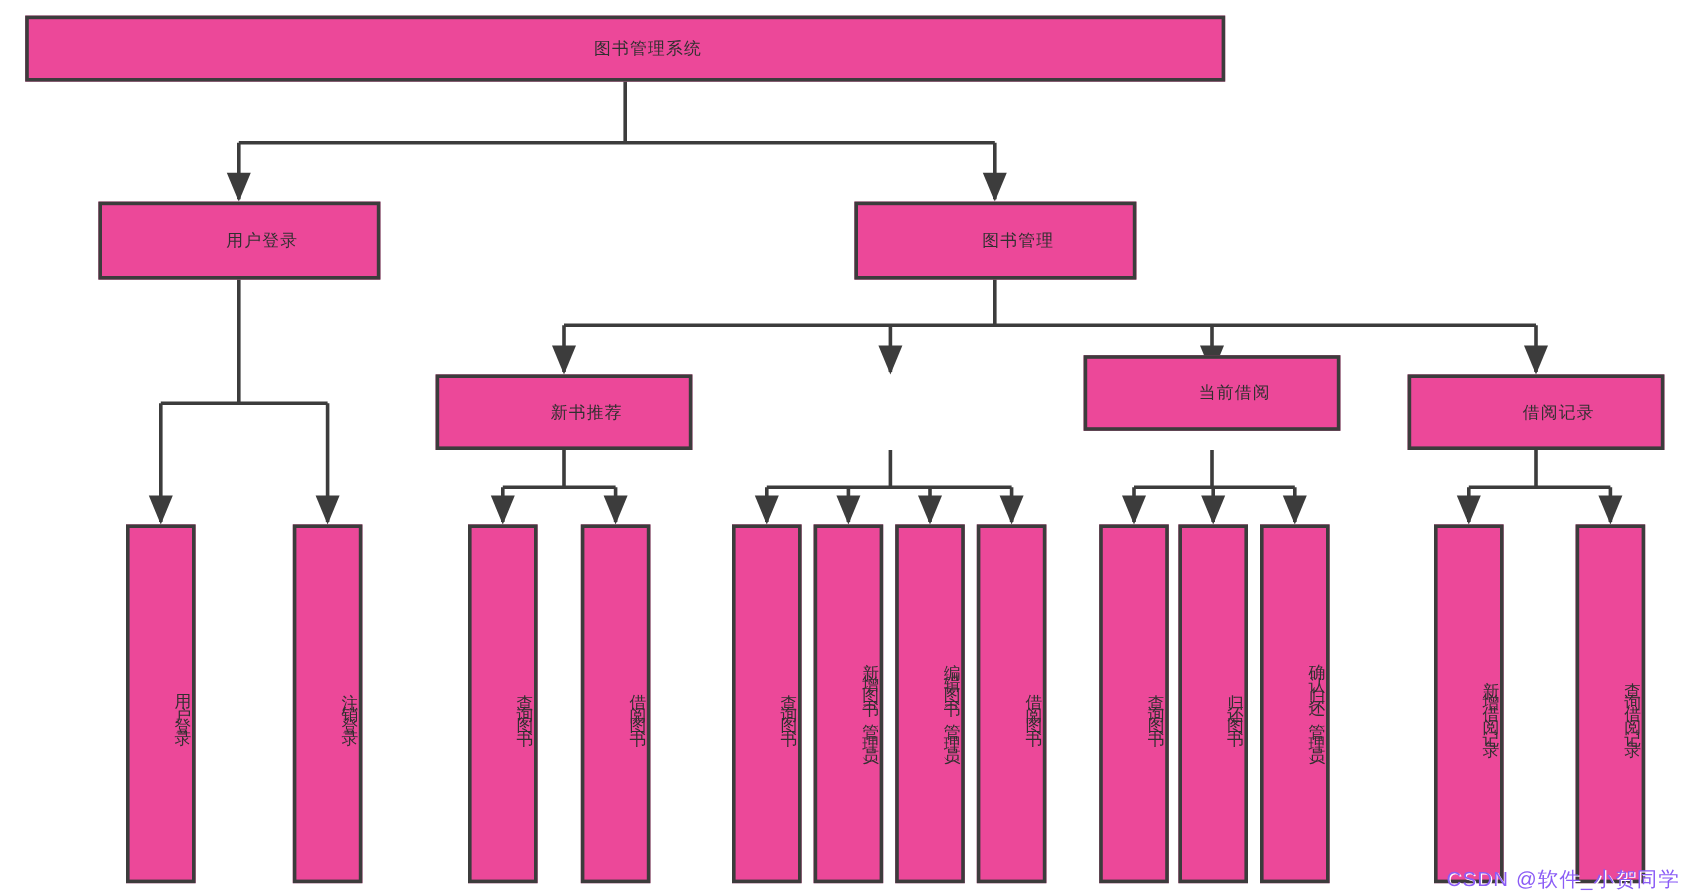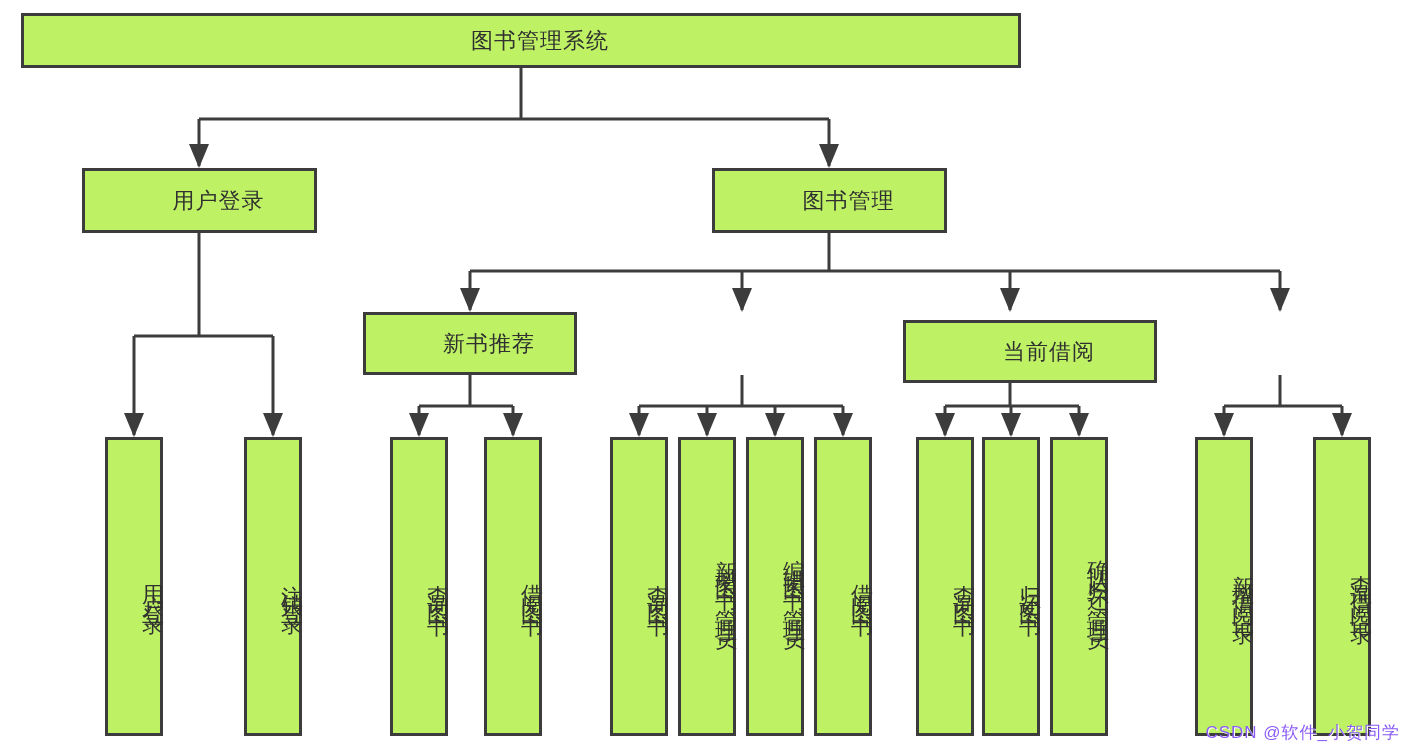--- a/index.html
+++ b/index.html
@@ -17,28 +17,28 @@
   }
   .connectors {
     position: absolute;
     left: 0; top: 0;
     width: 1405px; height: 747px;
     z-index: 1;
   }
   .node {
     position: absolute;
     box-sizing: border-box;
-    background: #bef264;
+    background: #ec4899;
     border: 3px solid #3c3c3c;
     color: #303030;
     display: flex;
     align-items: center;
     justify-content: center;
     z-index: 2;
-    font-size: 22px;
+    font-size: 14px;
     letter-spacing: 1px;
     padding-left: 38px;
   }
   .hbox { text-align: center; }
   .vbox span {
     writing-mode: vertical-rl;
     text-orientation: mixed;
     letter-spacing: 10px;
     line-height: 1;
     white-space: nowrap;
@@ -113,21 +113,22 @@
       <path d="M1332,413 L1352,413 L1342,437 Z"></path>
     </g>
   </svg>
 
   <div class="node hbox" style="left:21px; top:13px; width:1000px; height:55px;">图书管理系统</div>
 
   <div class="node hbox" style="left:82px; top:168px; width:235px; height:65px;">用户登录</div>
   <div class="node hbox" style="left:712px; top:168px; width:235px; height:65px;">图书管理</div>
 
   <div class="node hbox" style="left:363px; top:312px; width:214px; height:63px;">新书推荐</div>
-  <div class="node hbox" style="left:903px; top:320px; width:254px; height:63px;">当前借阅</div>
+  <div class="node hbox" style="left:903px; top:296px; width:214px; height:63px;">当前借阅</div>
+  <div class="node hbox" style="left:1173px; top:312px; width:214px; height:63px;">借阅记录</div>
 
   <div class="node vbox" style="left:105px; top:437px; width:58px; height:299px;">
     <span>用户登录</span>
   </div>
   <div class="node vbox" style="left:244px; top:437px; width:58px; height:299px;">
     <span>注销登录</span>
   </div>
 
   <div class="node vbox" style="left:390px; top:437px; width:58px; height:299px;">
     <span>查询图书</span>

